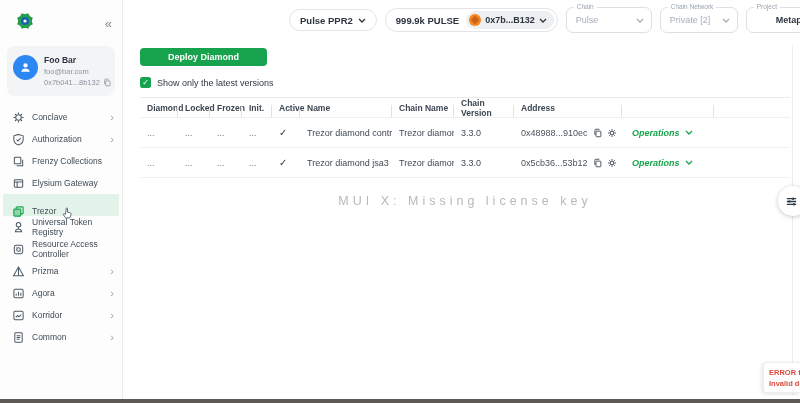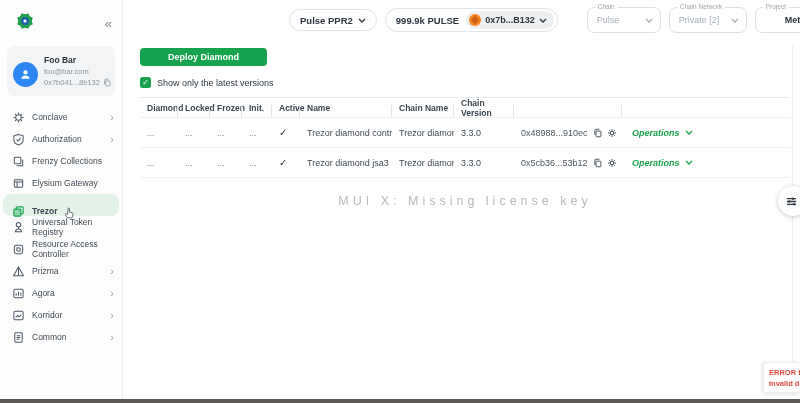--- a/index.html
+++ b/index.html
@@ -5,30 +5,30 @@
   * { margin:0; padding:0; box-sizing:border-box; }
   html,body { width:800px; height:403px; overflow:hidden; background:#fff;
     font-family:"Liberation Sans", sans-serif; color:#2c3540; }
   .app { position:relative; width:800px; height:403px; background:#fff; overflow:hidden; }
 
   
   .sidebar { position:absolute; left:0; top:0; width:123px; height:399px;
     background:#fdfdfd; border-right:1px solid #ececec; }
   .sb-head { display:flex; align-items:center; justify-content:space-between; padding:10px 10px 4px 14px; }
   .collapse-btn { color:#7c8893; font-size:13px; line-height:1; cursor:pointer; }
-  .user-card { margin:6px 7px 0; background:#f3f4f6; border-radius:8px; padding:9px 6px; display:flex; gap:6px;align-items:flex-end; }
+  .user-card { margin:6px 7px 0; background:#f3f4f6; border-radius:8px; padding:9px 6px; display:flex; gap:6px; }
   .avatar-sm { width:25px; height:25px; border-radius:50%; background:#2d87f3; flex:none; display:flex; align-items:center; justify-content:center; }
   .uc-text { min-width:0; }
   .uc-name { font-size:8.5px; font-weight:bold; color:#2c3540; margin-bottom:2px; }
   .uc-email { font-size:7.5px; color:#8a949e; margin-bottom:2px; }
   .uc-wallet { font-size:7.5px; color:#8a949e; display:flex; align-items:center; gap:3px; }
   .nav { margin-top:10px; }
   .nav-item { height:22px; display:flex; align-items:center; gap:7px; padding:0 8px 0 12px;
     font-size:8.5px; color:#3f4a54; cursor:pointer; position:relative; }
-  .nav-item.selected { background:#e3f3e9; border-radius:8px; margin:0 3px; padding:12px 5px 0 9px;font-weight:bold; }
+  .nav-item.selected { background:#e3f3e9; border-radius:1px; margin:0 3px; padding:12px 5px 0 9px; }
   .nav-ic { width:13px; height:13px; flex:none; display:flex; align-items:center; }
   .nav-chev { margin-left:auto; color:#9aa4ad; font-size:11px; line-height:1; }
   .cursor-svg { margin-left:-1px; margin-top:6px; }
 
   
   .topbar { position:absolute; left:123px; top:0; width:677px; height:40px;
     display:flex; align-items:center; background:#fff; padding-right:10px; }
   .net-pill { margin-left:166px; height:22px; border:1px solid #e2e5e8; border-radius:16px;
     display:flex; align-items:center; gap:5px; padding:0 10px; font-size:9.5px; font-weight:bold;
     background:#fff; cursor:pointer; white-space:nowrap; }
@@ -39,21 +39,21 @@
     gap:4px; padding:0 7px 0 3px; font-size:9px; font-weight:bold; cursor:pointer; }
   .mm-circle { width:12px; height:12px; border-radius:50%; background:#f5841f; position:relative; overflow:hidden; }
   .mm-circle:after { content:""; position:absolute; left:3px; top:3px; width:6px; height:6px; background:#c8641a; transform:rotate(45deg); }
   .selects { display:flex; gap:8px; margin-left:8px; }
   .mui-select { position:relative; height:26px; border:1px solid #dde1e5; border-radius:7px;
     display:flex; align-items:center; justify-content:space-between; padding:0 7px 0 9px; background:#fff; cursor:pointer; }
   .mui-label { position:absolute; top:-4px; left:7px; font-size:6.5px; color:#9aa4ad; background:#fff; padding:0 3px; line-height:1; }
   .mui-value { font-size:9px; color:#a6afb8; padding-right:6px; }
   .mui-select.active .mui-value { color:#2c3540; font-weight:bold;margin-left:20px; }
   .sel-caret { color:#a6afb8; }
-  .w-chain { width:74px;margin-left:21px; } .w-network { width:78px; } .w-project { width:79px; }
+  .w-chain { width:86px; } .w-network { width:78px; } .w-project { width:79px; }
 
   
   .main { position:absolute; left:123px; top:40px; width:677px; height:356px; background:#fff; padding:8px 0 0 17px; }
   .deploy-btn { height:18px; background:#17a34d; color:#fff; font-weight:bold; font-size:9px;
     border:none; border-radius:4px; padding:0 28px; cursor:pointer; font-family:inherit; display:block; }
   .filter-row { margin-top:11px; display:flex; align-items:center; gap:6px; cursor:pointer; }
   .cbx { width:11px; height:11px; background:#17a34d; border-radius:2.5px; color:#fff; font-size:8px;
     display:flex; align-items:center; justify-content:center; line-height:1; }
   .filter-label { font-size:9px; color:#2e3842; }
 
@@ -319,20 +319,24 @@
         <div class="th">
             <span>Name</span>
             <i class="sep"></i>
           </div>
         <div class="th">
             <span>Chain Name</span>
             <i class="sep"></i>
           </div>
         <div class="th">
             <span>Chain Version</span>
+            <i class="sep"></i>
+          </div>
+        <div class="th">
+            <span>Address</span>
             <i class="sep"></i>
           </div>
         <div class="th">
             <span></span>
             <i class="sep"></i>
           </div>
         <div class="th">
             <span></span>
           </div>
       </div>

